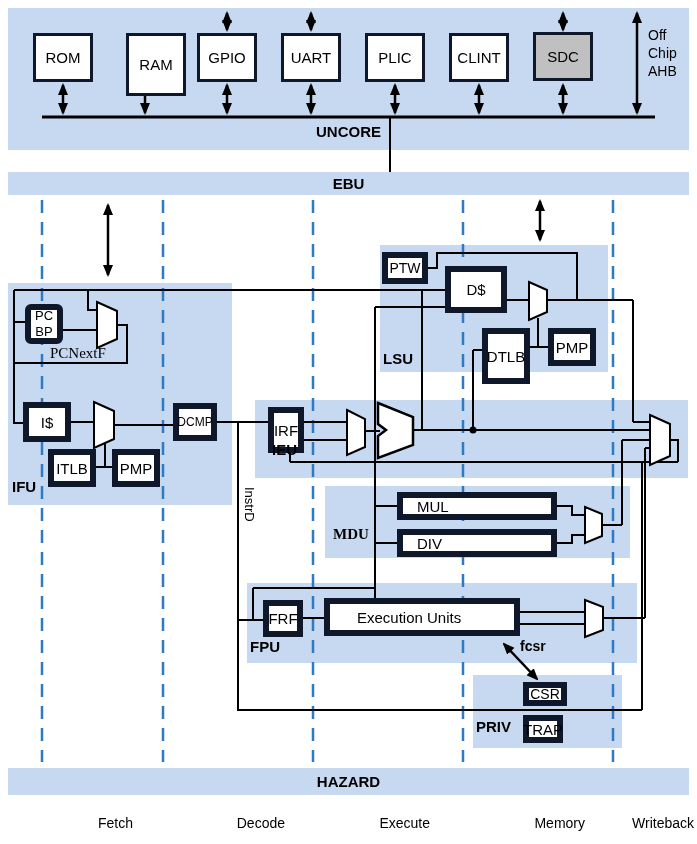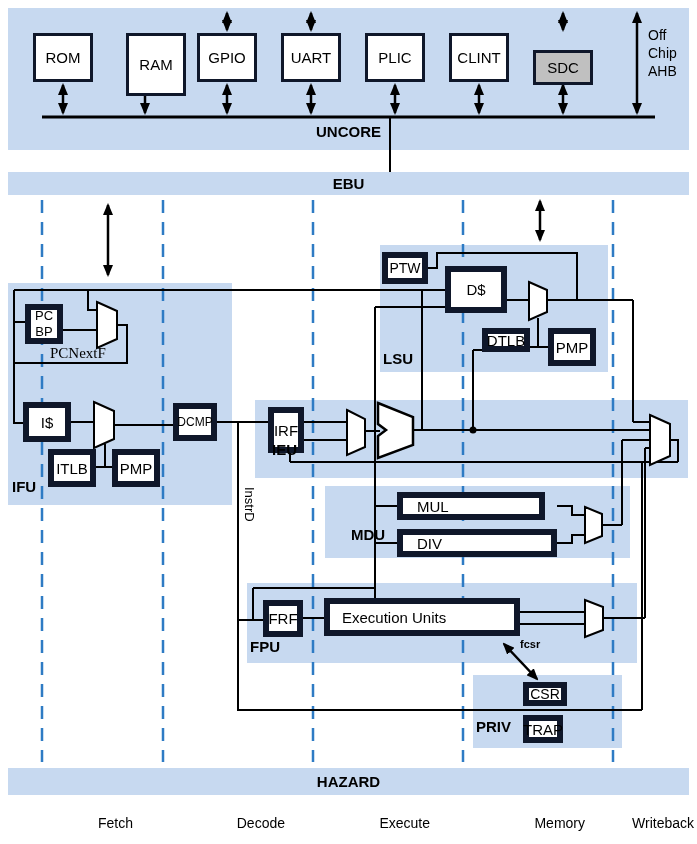--- a/index.html
+++ b/index.html
@@ -154,33 +154,33 @@
     </div>
   <div class="bx periph" style="left:281px;top:33px;width:60px;height:49px;">
       <span>UART</span>
     </div>
   <div class="bx periph" style="left:365px;top:33px;width:60px;height:49px;">
       <span>PLIC</span>
     </div>
   <div class="bx periph" style="left:449px;top:33px;width:60px;height:49px;">
       <span>CLINT</span>
     </div>
-  <div class="bx periph gray" style="left:533px;top:50px;width:60px;height:35px;">
+  <div class="bx periph gray" style="left:533px;top:32px;width:60px;height:49px;">
       <span>SDC</span>
     </div>
 
   <div class="offchip" style="left:648px;top:26px;">
     <div>Off</div>
     <div>Chip</div>
     <div>AHB</div>
   </div>
 
   <div class="rl" style="left:8px;top:123px;width:681px;text-align:center;">UNCORE</div>
 
-  <div class="bx colstack" style="left:25px;top:304px;width:38px;height:40px;">
+  <div class="bx colstack" style="left:25px;top:304px;width:38px;height:40px;border-radius:6px;">
     <div>PC</div>
     <div>BP</div>
   </div>
   <div class="lbl" style="left:50px;top:345px;font-family:Liberation Serif, serif;">PCNextF</div>
   <div class="bx" style="left:23px;top:402px;width:48px;height:40px;">
       <span>I$</span>
     </div>
   <div class="bx" style="left:48px;top:449px;width:48px;height:38px;">
       <span>ITLB</span>
     </div>
@@ -192,49 +192,49 @@
     </div>
   <div class="rl" style="left:12px;top:478px;">IFU</div>
   <div class="lbl vert" style="left:242px;top:487px;">InstrD</div>
 
   <div class="bx" style="left:382px;top:252px;width:46px;height:32px;font-size:14px;">
       <span>PTW</span>
     </div>
   <div class="bx" style="left:445px;top:266px;width:62px;height:47px;">
       <span>D$</span>
     </div>
-  <div class="bx" style="left:482px;top:328px;width:48px;height:24px;">
+  <div class="bx" style="left:482px;top:328px;width:48px;height:56px;">
       <span>DTLB</span>
     </div>
   <div class="bx" style="left:548px;top:328px;width:48px;height:38px;">
       <span>PMP</span>
     </div>
   <div class="rl" style="left:383px;top:350px;">LSU</div>
 
   <div class="bx" style="left:268px;top:407px;width:36px;height:46px;">
       <span>IRF</span>
     </div>
   <div class="rl" style="left:272px;top:441px;">IEU</div>
 
-  <div class="bx leftal" style="left:397px;top:492px;width:148px;height:28px;">
+  <div class="bx leftal" style="left:397px;top:492px;width:160px;height:28px;">
       <span>MUL</span>
     </div>
   <div class="bx leftal" style="left:397px;top:529px;width:160px;height:28px;">
       <span>DIV</span>
     </div>
-  <div class="rl" style="left:351px;top:526px;">MDU</div>
+  <div class="rl" style="left:333px;top:526px;font-family:Liberation Serif, serif;">MDU</div>
 
   <div class="bx" style="left:263px;top:600px;width:40px;height:37px;">
       <span>FRF</span>
     </div>
-  <div class="bx leftal" style="left:324px;top:598px;width:196px;height:38px;padding-left:12px;">
+  <div class="bx leftal" style="left:324px;top:598px;width:196px;height:38px;padding-left:27px;">
       <span>Execution Units</span>
     </div>
   <div class="rl" style="left:250px;top:638px;">FPU</div>
-  <div class="rl" style="left:520px;top:638px;font-size:11px;">fcsr</div>
+  <div class="rl" style="left:520px;top:638px;font-size:14px;">fcsr</div>
 
   <div class="bx" style="left:523px;top:682px;width:44px;height:24px;font-size:14px;">
       <span>CSR</span>
     </div>
   <div class="bx" style="left:523px;top:715px;width:40px;height:28px;">
       <span>TRAP</span>
     </div>
   <div class="rl" style="left:476px;top:718px;">PRIV</div>
 
   <div class="stage" style="left:43px;top:815px;">Fetch</div>

